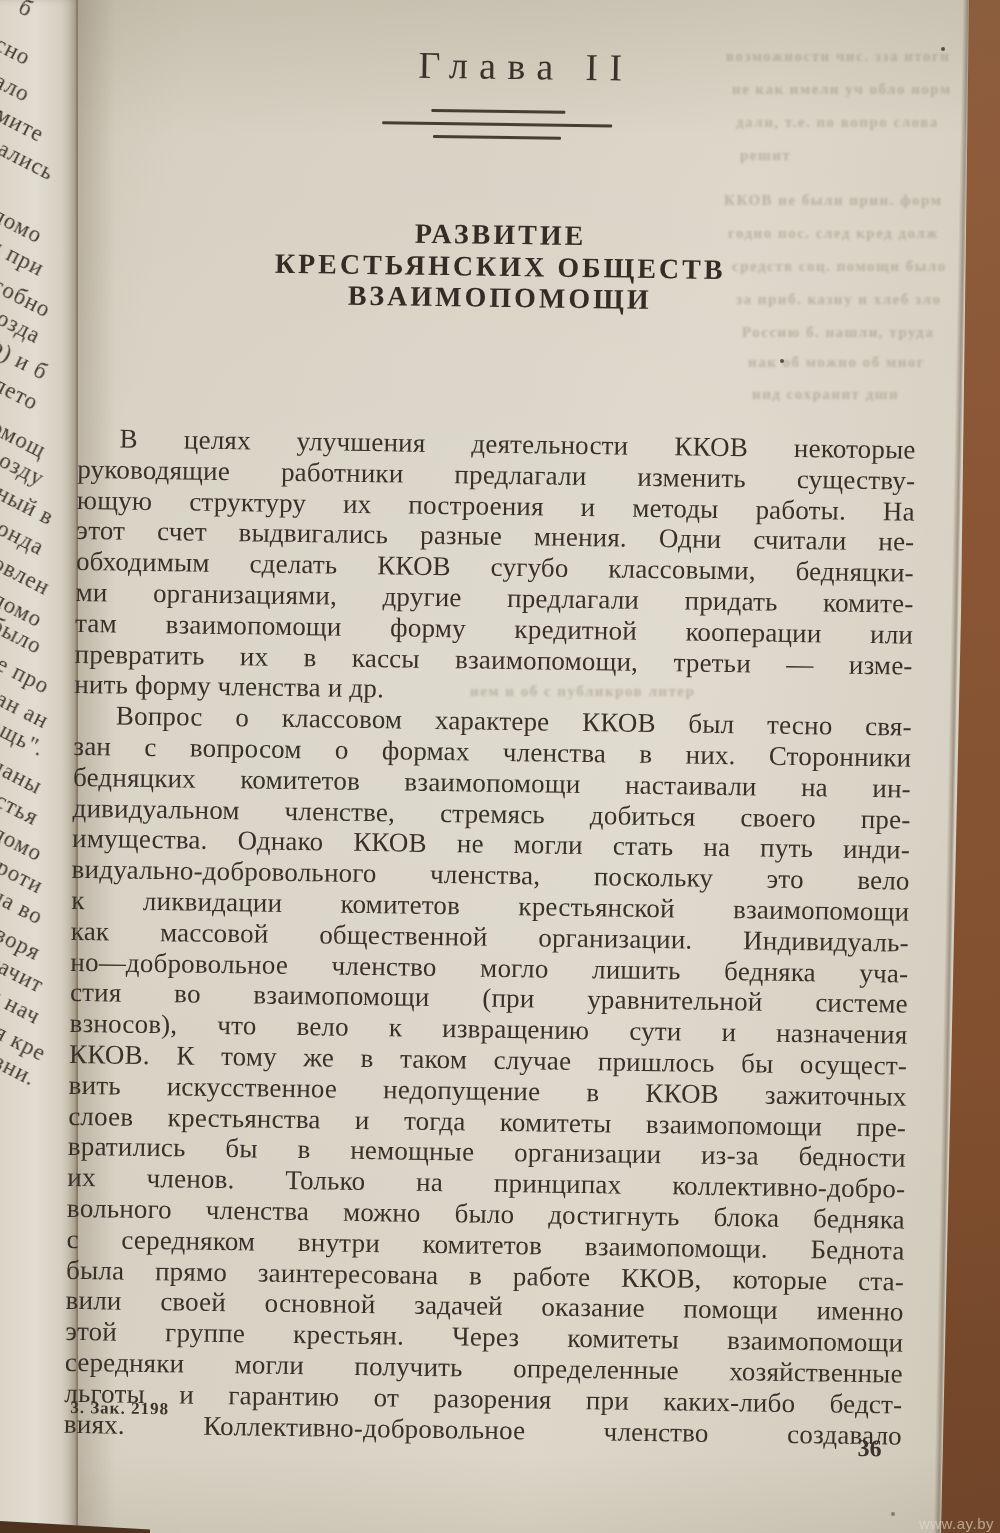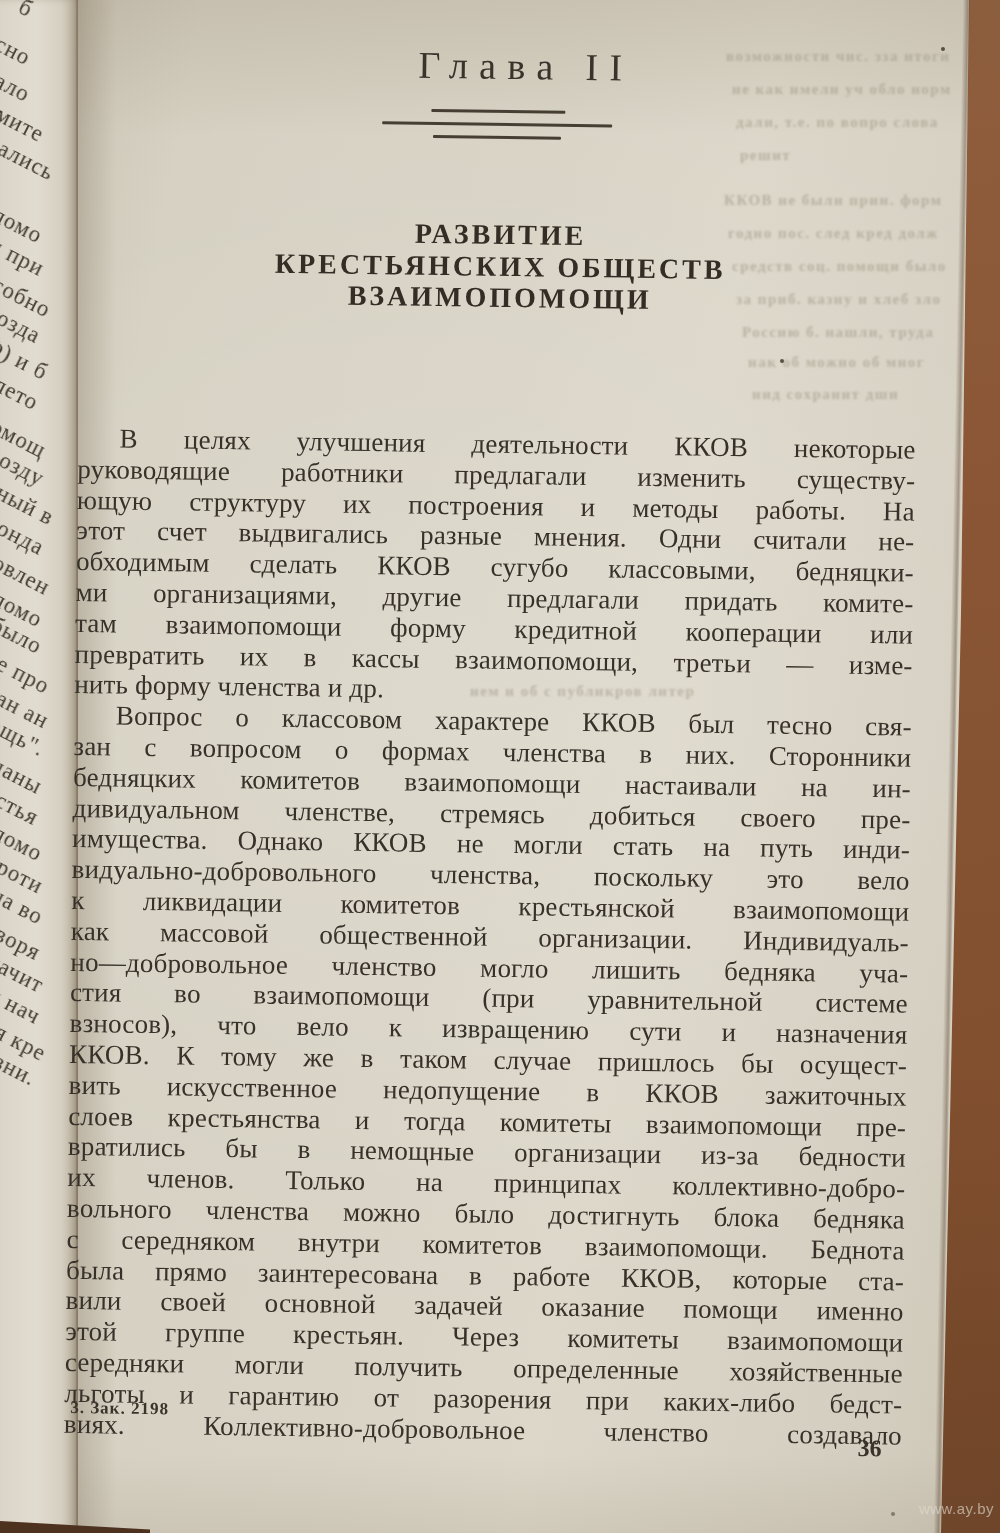--- a/index.html
+++ b/index.html
@@ -69,21 +69,21 @@
   .line.first{text-indent:42px;}
   .line.plast{text-align-last:left;}
   .footer-left{position:absolute; left:84px; top:1398px; font-size:17px; letter-spacing:1px; font-weight:bold; color:#3a332b;}
   .pagenum{position:absolute; left:872px; top:1424px; font-size:24px; font-weight:bold; color:#3a332b;}
   .speck{position:absolute; width:4px; height:4px; border-radius:50%; background:#3a2f22; opacity:0.8;}
   .sliver{
     position:absolute; left:0; bottom:0; width:150px; height:14px; background:var(--sliver);
     clip-path:polygon(0 15%, 100% 75%, 100% 100%, 0 100%);
   }
   .watermark{
-    position:absolute; right:6px; bottom:16px; font-family:"Liberation Sans","DejaVu Sans",sans-serif;
+    position:absolute; right:6px; bottom:1px; font-family:"Liberation Sans","DejaVu Sans",sans-serif;
     font-size:15px; color:var(--wm); opacity:0.62; letter-spacing:0.5px;
   }
 </style>
 </head>
 <body>
 
 <div class="scene">
 
   <div class="paper"></div>
   <div class="paper-top-shade"></div>

